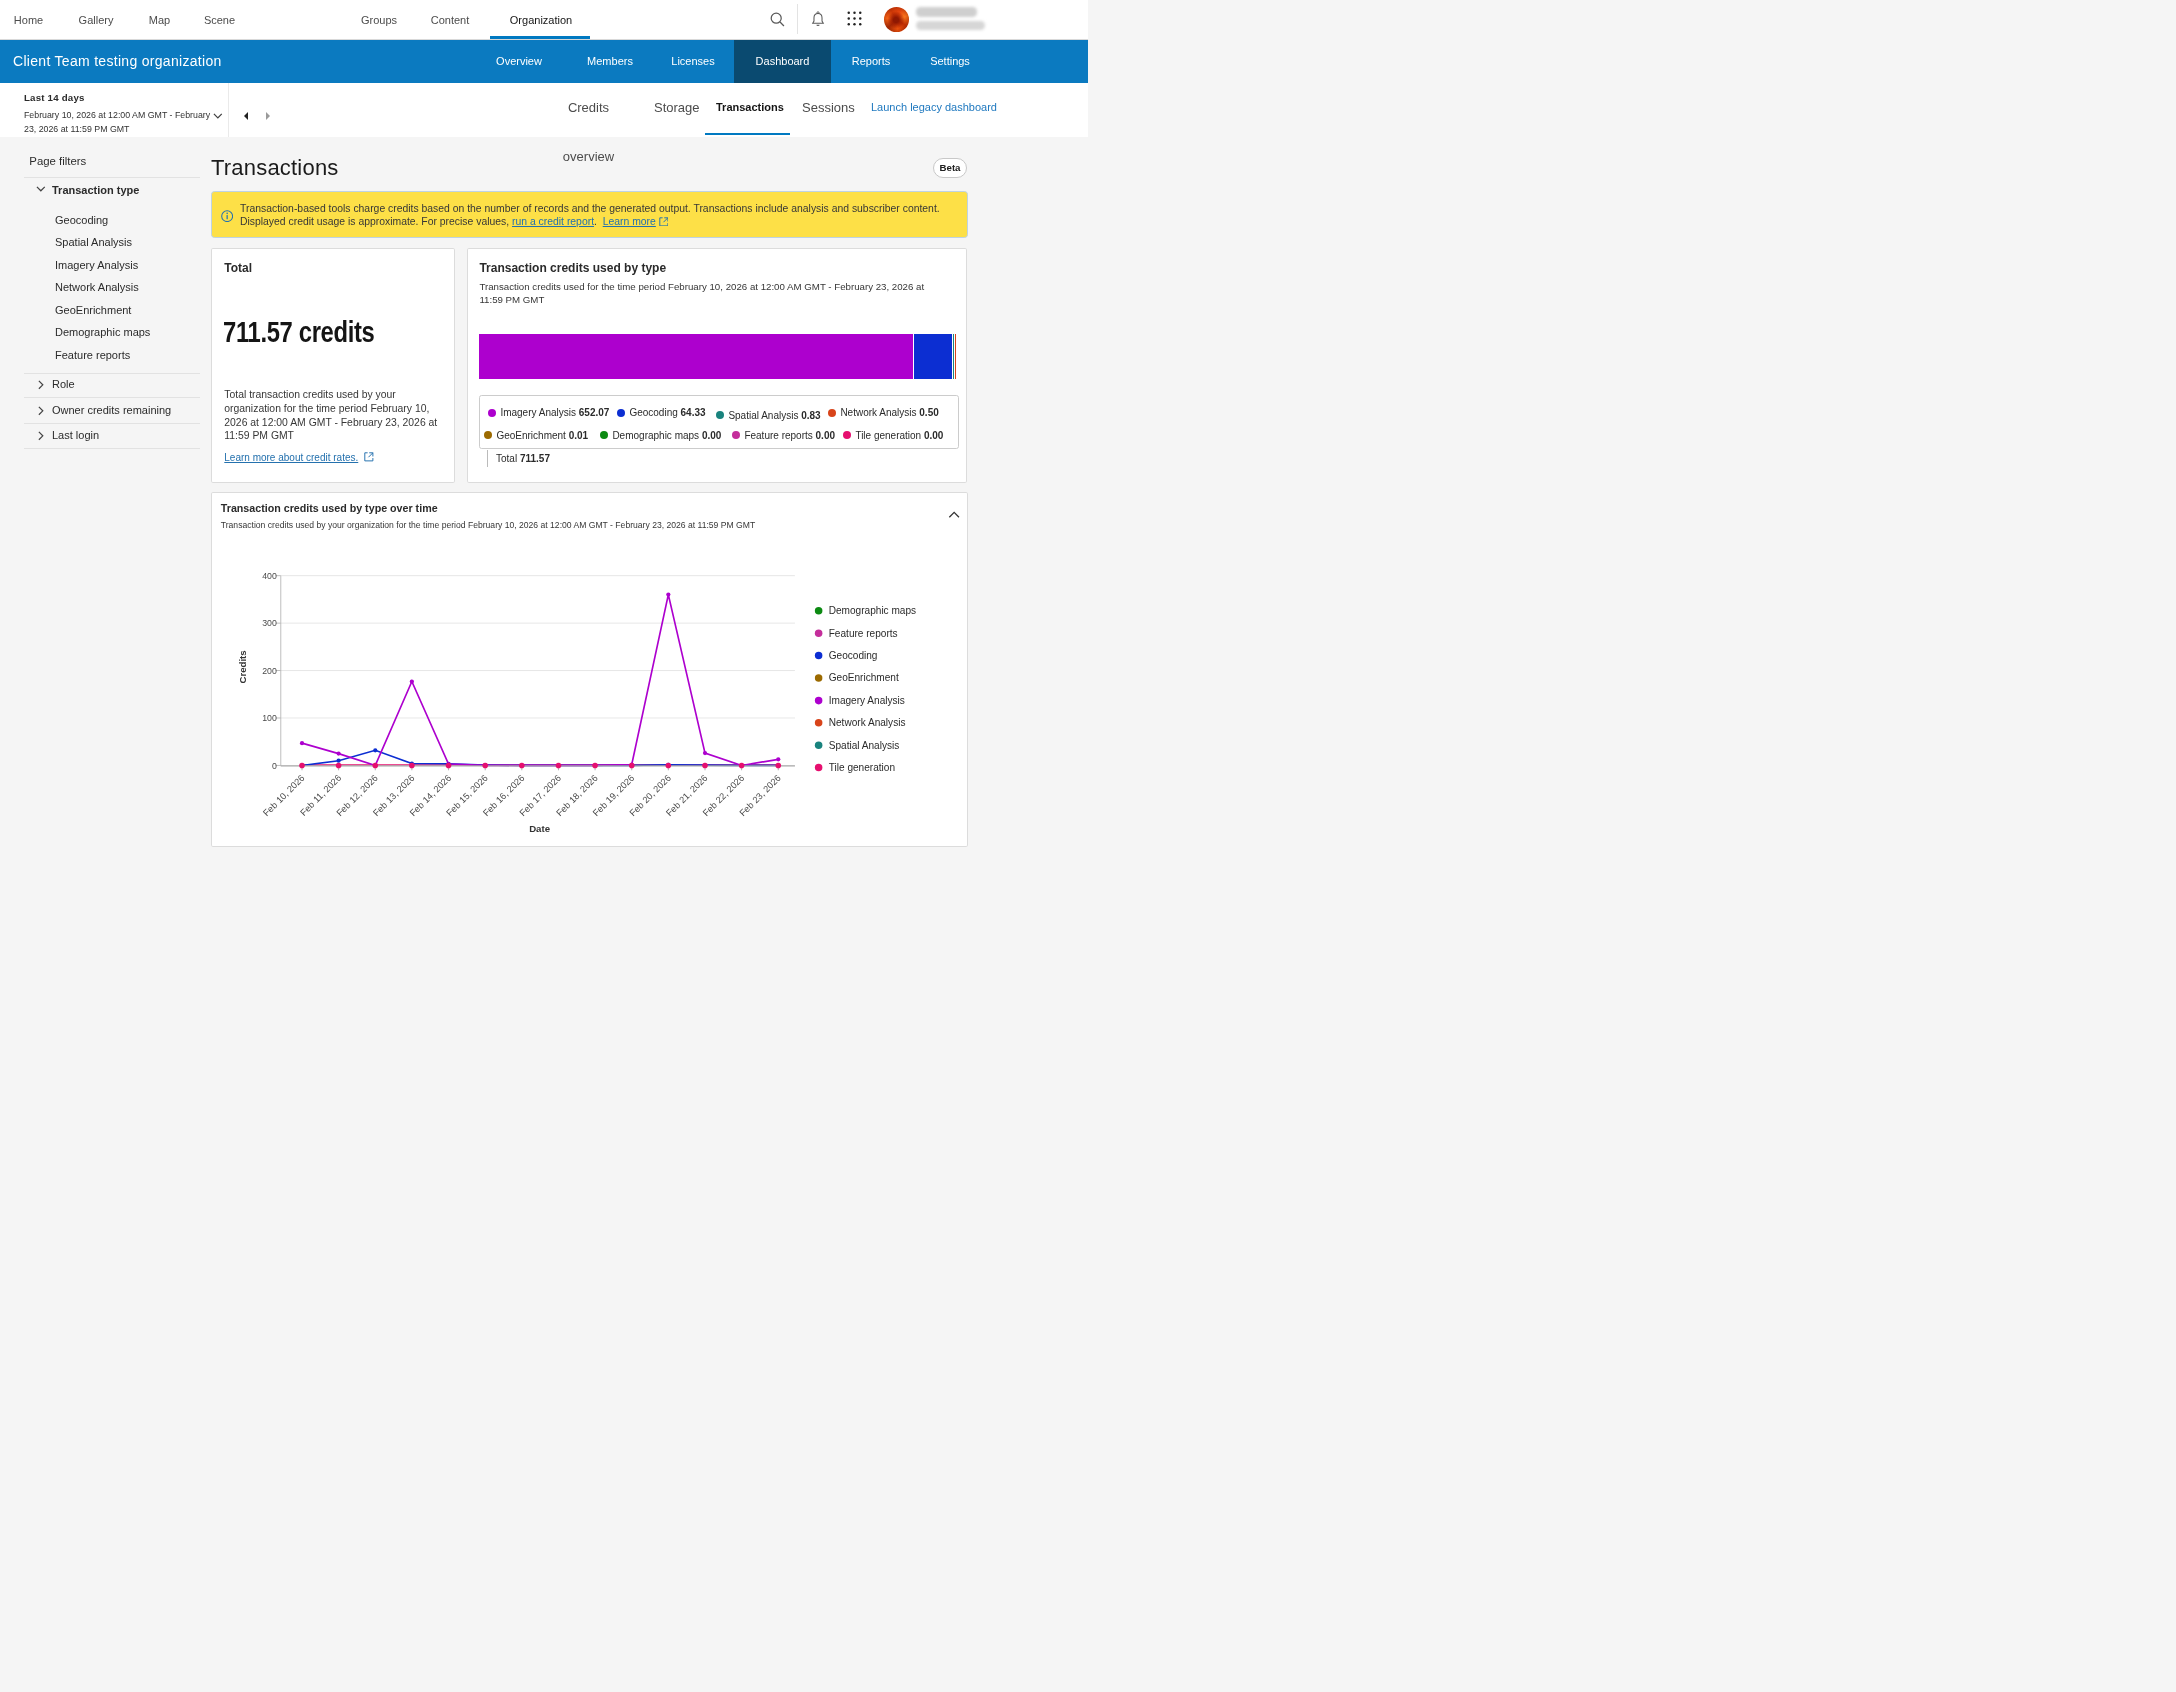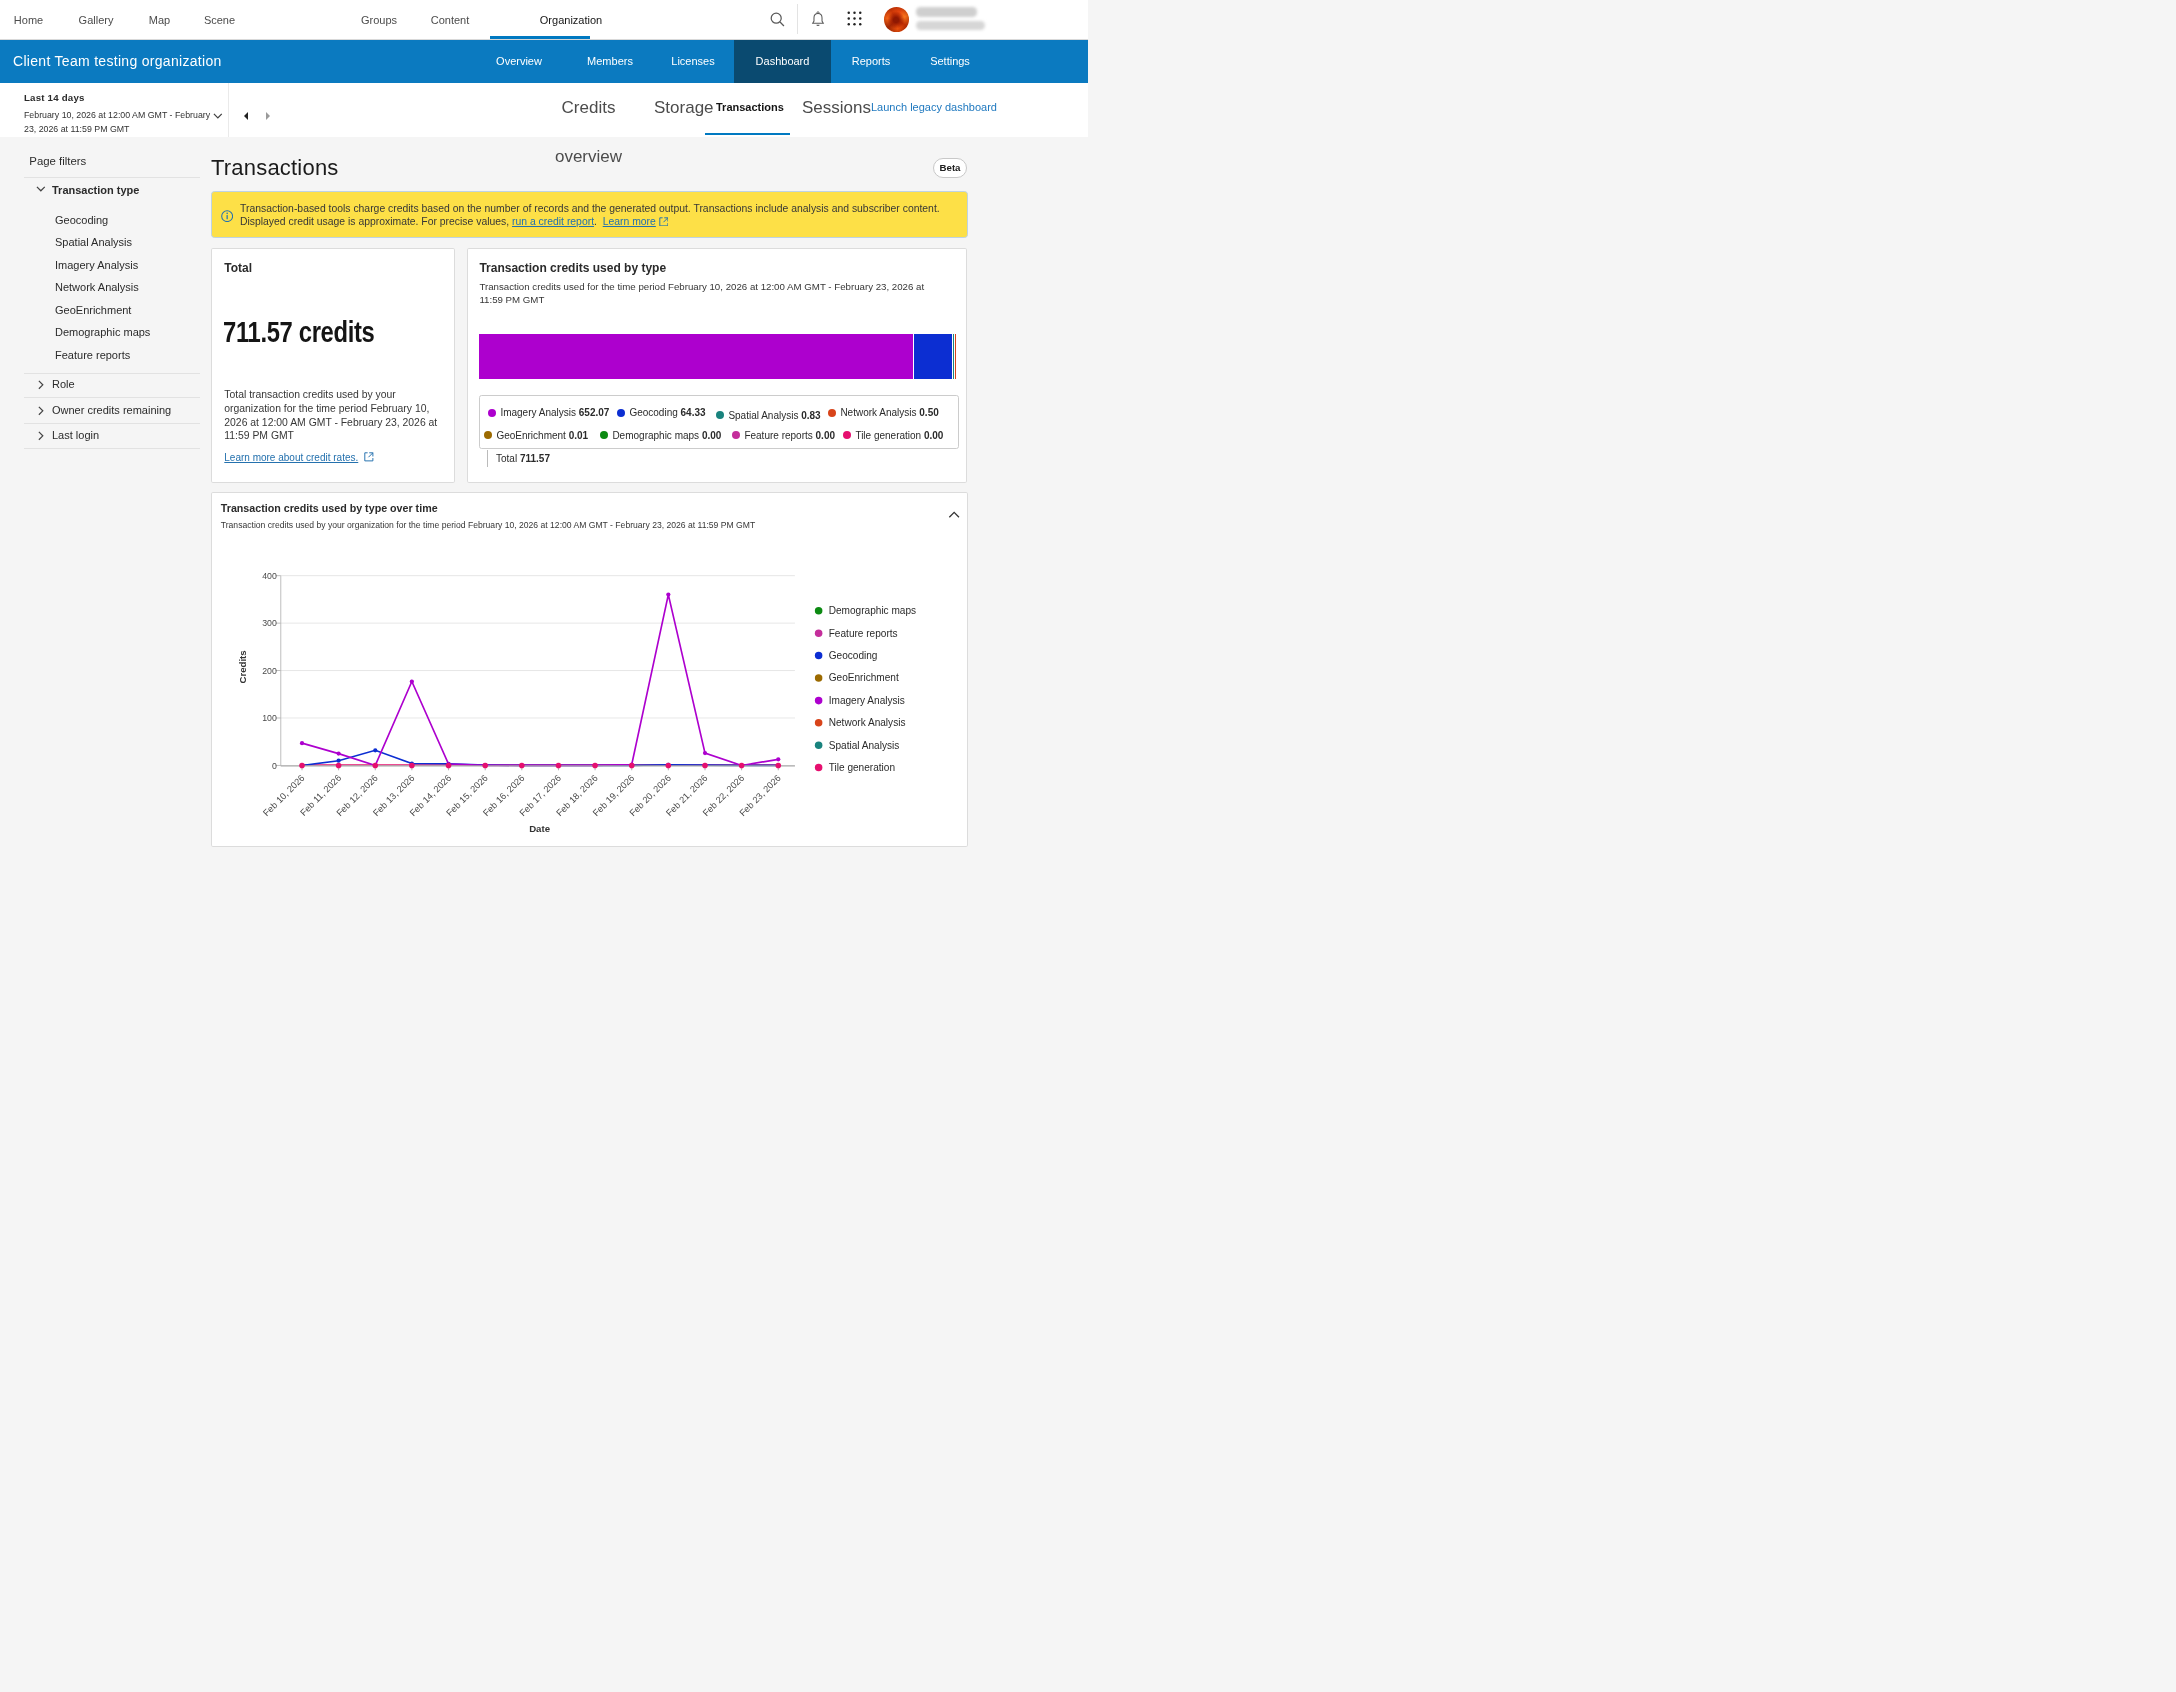--- a/index.html
+++ b/index.html
@@ -18,21 +18,21 @@
 
 #subbar { position:absolute; left:0; top:83px; width:1088px; height:54px; background:#fff; }
 #datewrap { position:absolute; left:24px; top:8px; width:198px; }
 #datewrap .t1 { font-size:9.7px; font-weight:bold; color:#2b2b2b; line-height:13px; letter-spacing:0.2px;}
 #datewrap .t2 { font-size:8.8px; color:#323232; line-height:14px; margin-top:3.5px; width:190px;}
 #datechev { position:absolute; left:213px; top:30px; }
 #subdivider { position:absolute; left:228px; top:0; width:0.9px; height:54px; background:#eaeaea; }
 .arrow { position:absolute; width:0; height:0; border-style:solid; }
 #arrowL { left:244px; top:28.5px; border-width:4.4px 4.8px 4.4px 0; border-color:transparent #222 transparent transparent; }
 #arrowR { left:266px; top:28.5px; border-width:4.4px 0 4.4px 4.8px; border-color:transparent transparent transparent #9a9a9a; }
-.stab { position:absolute; top:0; height:54px; line-height:49px; font-size:17px; color:#4c4c4c; text-align:center;}
+.stab { position:absolute; top:0; height:54px; line-height:49px; font-size:13px; color:#4c4c4c; text-align:center;}
 .stab.active { color:#151515; font-weight:bold; font-size:11px; }
 #stab-underline { position:absolute; left:705px; top:50px; width:85px; height:2.2px; background:#0079c1; }
 #launchlink { position:absolute; left:871px; top:0; height:54px; line-height:49px; font-size:11px; color:#1e78bf; }
 
 #sidebar { position:absolute; left:24px; top:137px; width:176px; }
 #pagefilters { position:absolute; left:5.3px; top:18.4px; font-size:11.4px; color:#2b2b2b; }
 .sdiv { position:absolute; left:0; width:176px; height:0.9px; background:#e2e2e2; }
 .sitem { position:absolute; font-size:11px; color:#2b2b2b; }
 .shead { font-weight:bold; }
 
@@ -65,21 +65,21 @@
 <body>
 
 <div id="topnav">
   <div class="navitem" style="left:0px;   width:57px;">Home</div>
   <div class="navitem" style="left:61px;  width:70px;">Gallery</div>
   <div class="navitem" style="left:124px; width:71px;">Map</div>
   <div class="navitem" style="left:184px; width:71px;">Scene</div>
   <div class="navitem" style="left:262px; width:70px;margin-top:24px;">Notebooks</div>
   <div class="navitem" style="left:344px; width:70px;">Groups</div>
   <div class="navitem" style="left:415px; width:70px;">Content</div>
-  <div class="navitem" id="nav-org" style="left:536px; width:70px;">Organization</div>
+  <div class="navitem" id="nav-org" style="left:506px; width:70px;">Organization</div>
   <div id="nav-underline"></div>
   <svg class="abs" style="left:769px; top:10.5px;" width="17.6" height="17.6" viewBox="0 0 20 20">
       <circle cx="8.2" cy="8.2" r="5.7" fill="none" stroke="#595959" stroke-width="1.4"></circle>
       <line x1="12.5" y1="12.5" x2="17" y2="17" stroke="#595959" stroke-width="1.4"></line>
     </svg>
   <div class="abs" style="left:797px; top:4.4px; width:0.9px; height:30px; background:#e3e3e3;"></div>
   <svg class="abs" style="left:811px; top:11.4px;" width="14" height="16" viewBox="0 0 16 18">
       <circle cx="8" cy="1.8" r="1.1" fill="none" stroke="#595959" stroke-width="1.1"></circle>
       <path d="M8 2.6 C4.9 2.6 3.4 5 3.4 7.8 L3.4 11.4 L2 13.8 L14 13.8 L12.6 11.4 L12.6 7.8 C12.6 5 11.1 2.6 8 2.6 Z" fill="none" stroke="#595959" stroke-width="1.2"></path>
       <path d="M6.6 15.6 C7 16.6 9 16.6 9.4 15.6" fill="none" stroke="#595959" stroke-width="1.2"></path>

